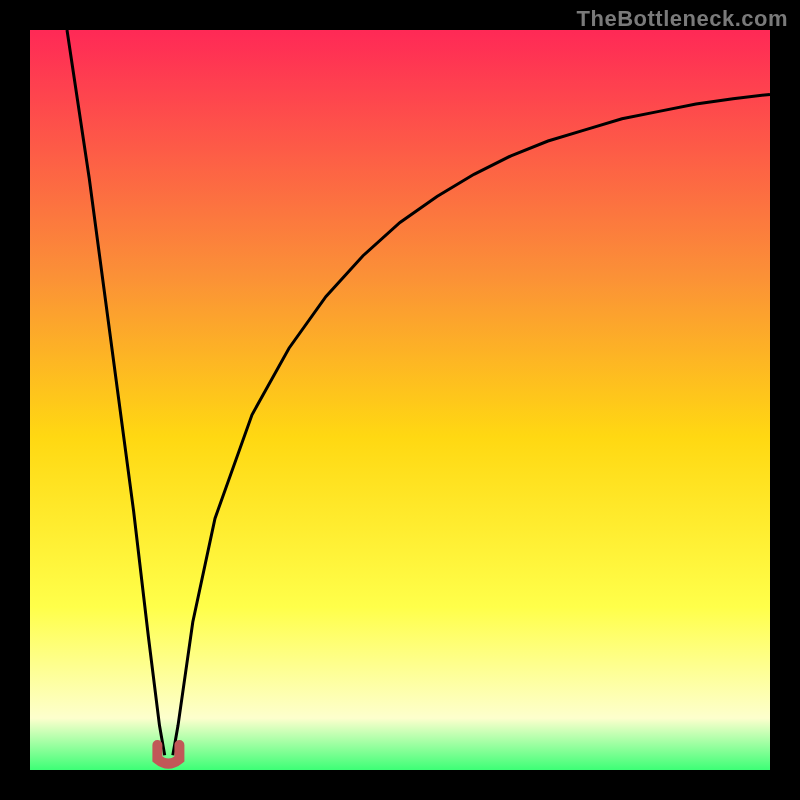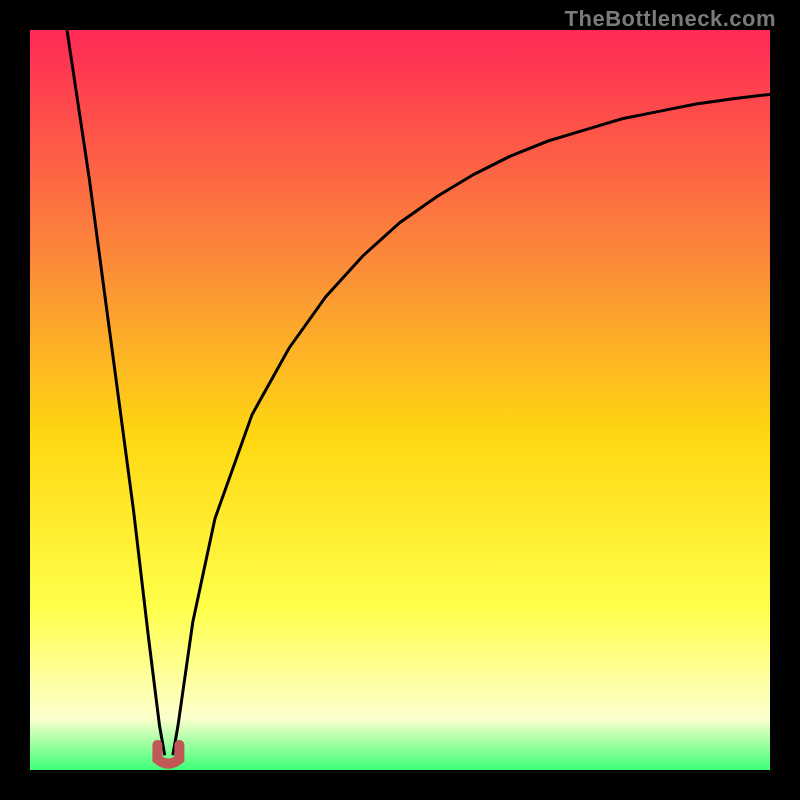--- a/index.html
+++ b/index.html
@@ -11,21 +11,21 @@
   .stage {
     position: relative;
     width: 800px;
     height: 800px;
     background: #fff;
     overflow: hidden;
   }
   .watermark {
     position: absolute;
     top: 6px;
-    right: 24px;
+    right: 12px;
     font-size: 22px;
     font-weight: bold;
     color: #7a7a7a;
     letter-spacing: 0.5px;
   }
   .plot {
     position: absolute;
     left: 0;
     top: 0;
     width: 800px;

